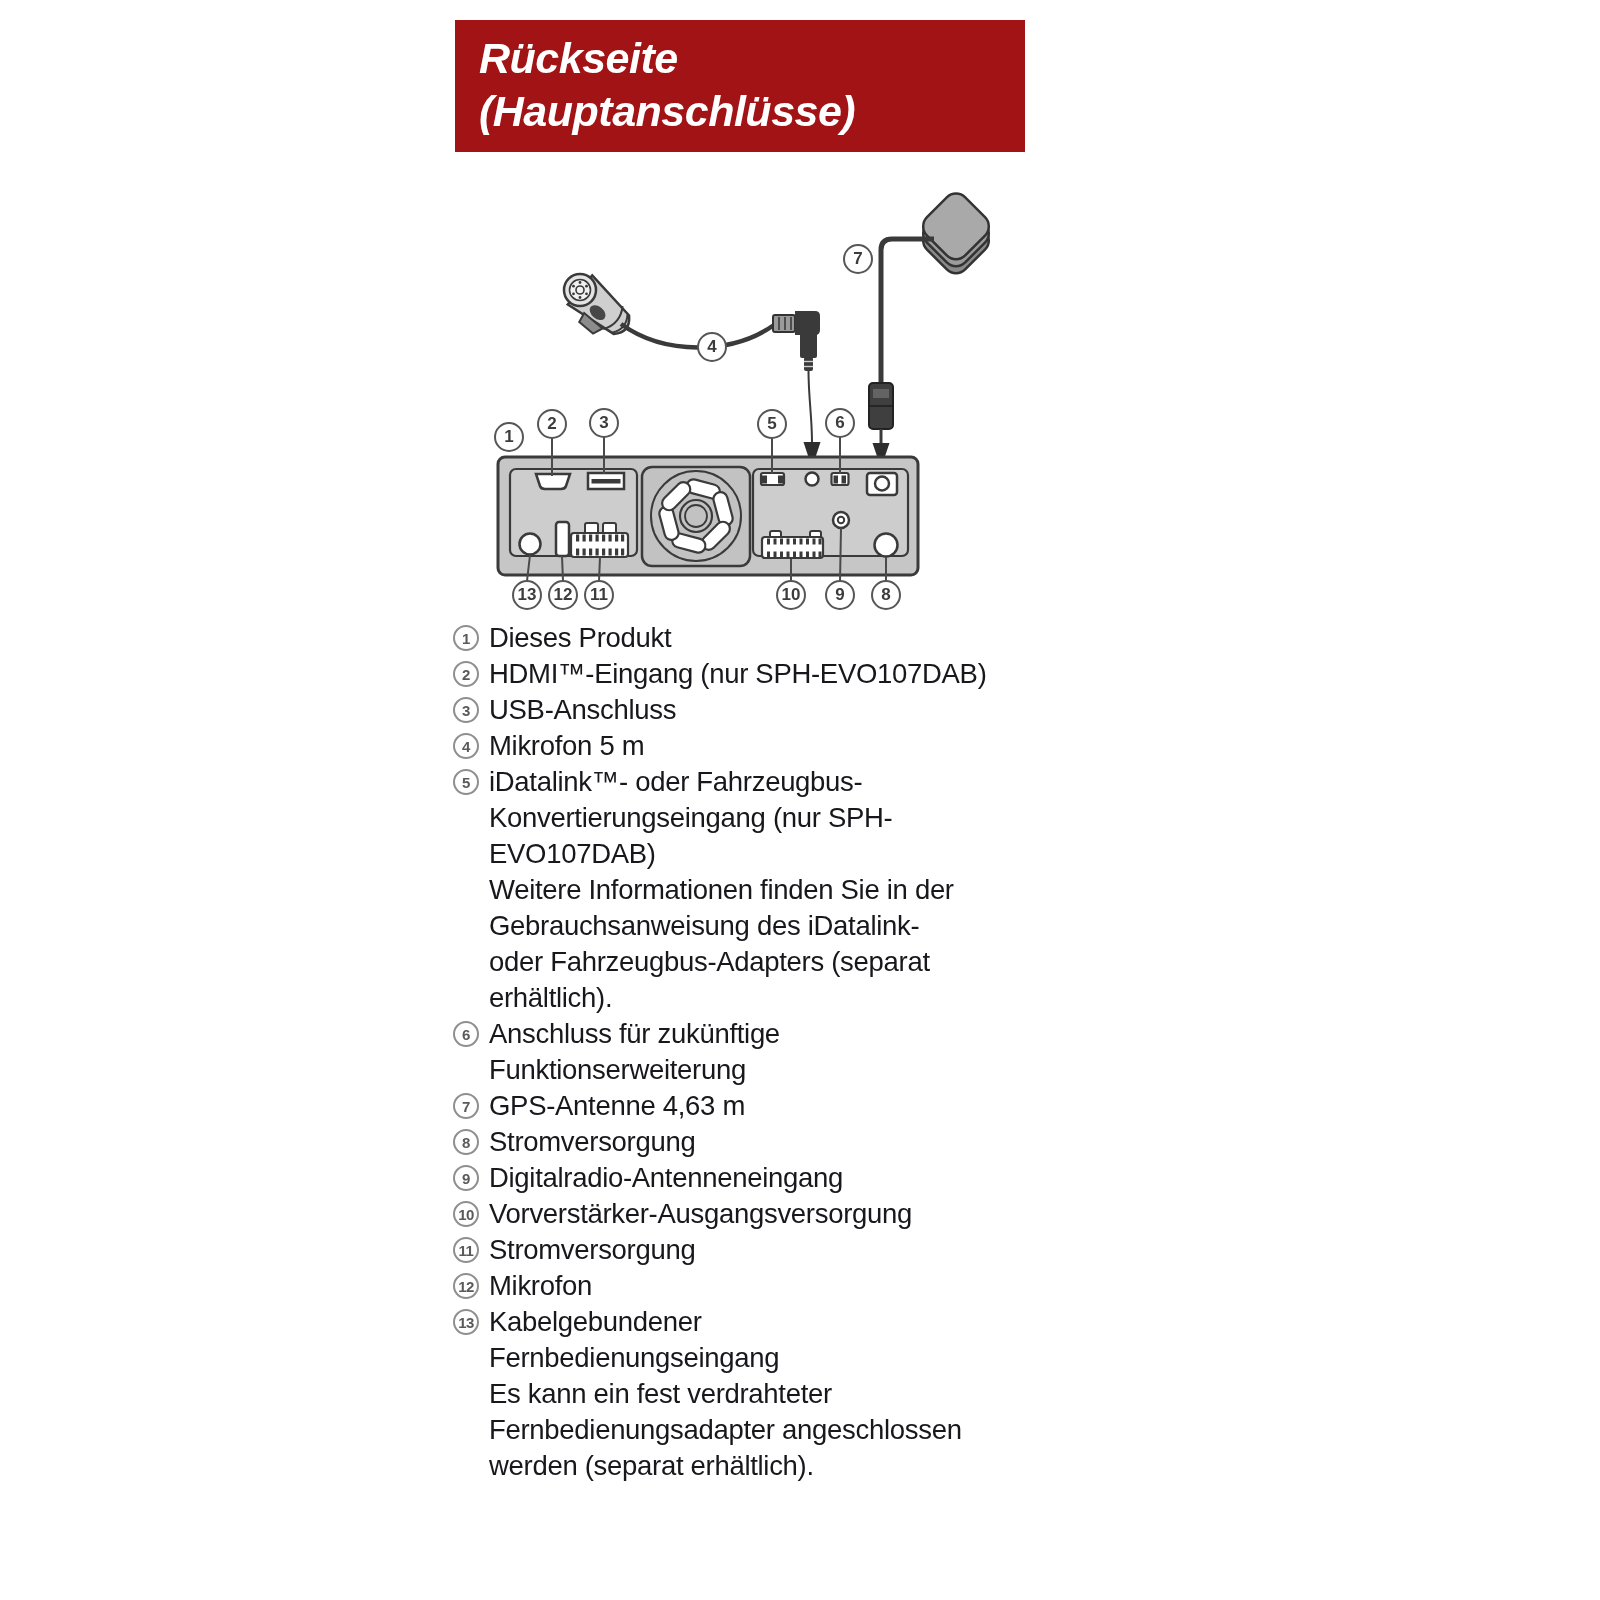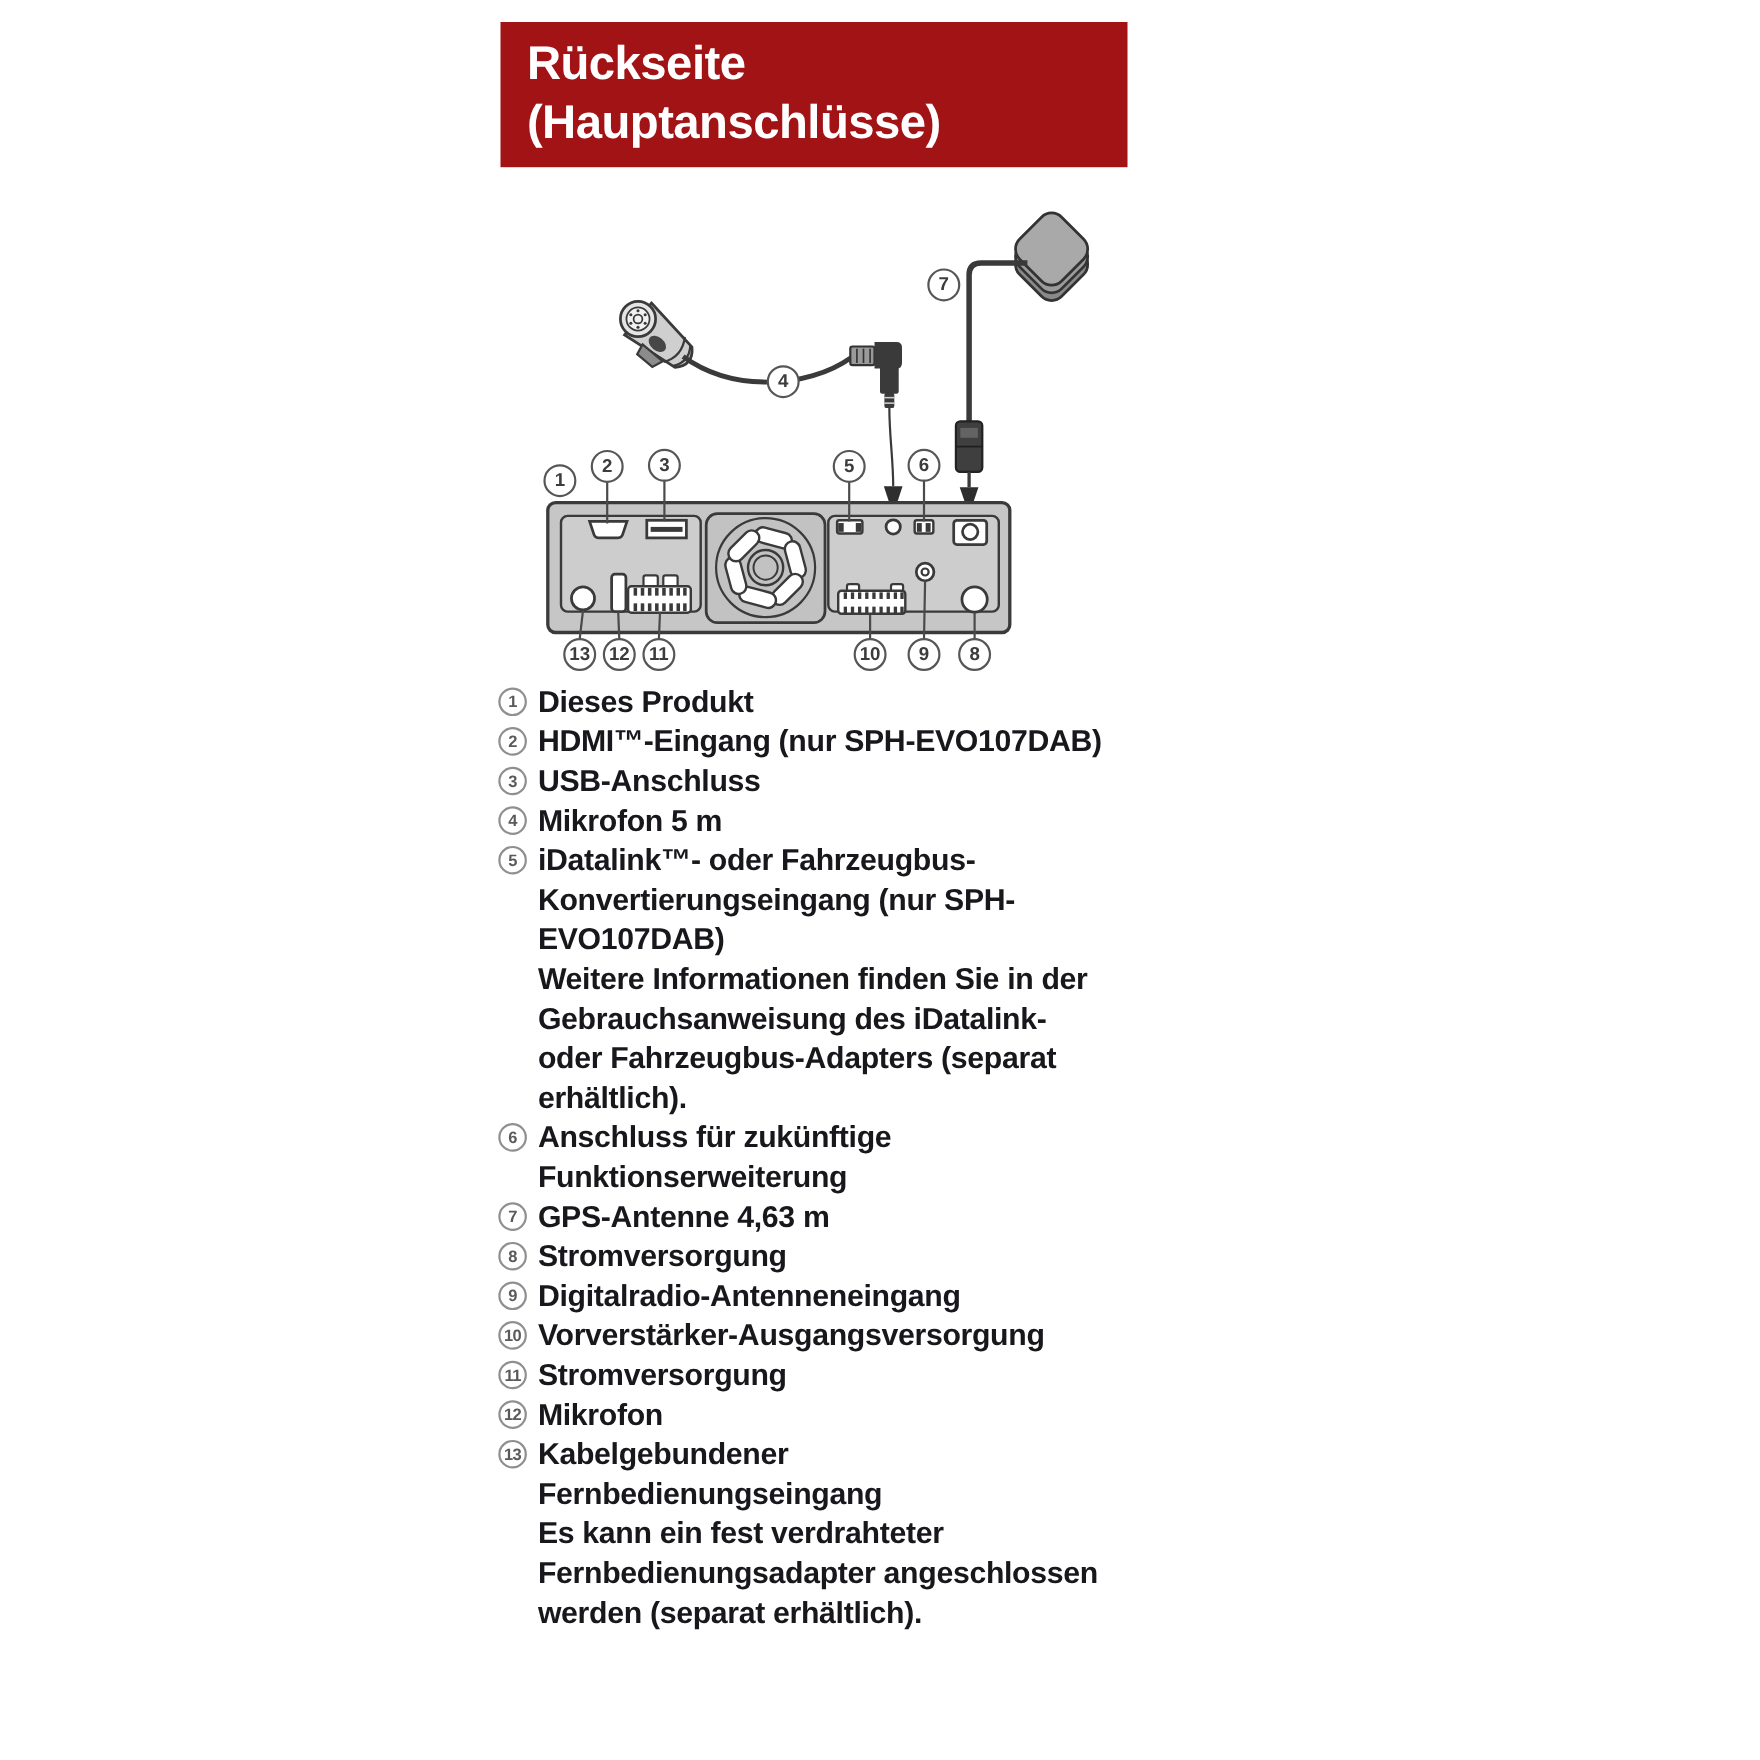--- a/index.html
+++ b/index.html
@@ -5,21 +5,21 @@
   html,body{margin:0;padding:0;}
   body{
     width:1600px;height:1600px;position:relative;background:#ffffff;
     font-family:"Liberation Sans", sans-serif;overflow:hidden;
   }
   
   .hdr{
     position:absolute;left:455px;top:20px;width:570px;height:132px;
     background:#a11315;color:#fff;box-sizing:border-box;
     padding:12px 0 0 24px;font-size:43px;line-height:53px;font-weight:700;
-    white-space:pre-line;letter-spacing:-0.5px;
+    white-space:pre-line;letter-spacing:-0.5px;font-style:italic;
   }
   
   .figure{position:absolute;left:440px;top:165px;width:600px;height:460px;}
   .figure svg{position:absolute;left:0;top:0;}
   .co{
     position:absolute;width:30px;height:30px;border-radius:50%;
     background:#fff;border:2.5px solid #565656;box-sizing:border-box;
     display:flex;align-items:center;justify-content:center;
     font-size:17px;font-weight:700;color:#3c3c3c;
   }
@@ -27,21 +27,21 @@
   .legend{position:absolute;left:453px;top:620px;width:600px;}
   .row{display:flex;align-items:flex-start;}
   .badge{
     flex:0 0 auto;width:26px;height:26px;border-radius:50%;
     border:2.4px solid #8f8f8f;box-sizing:border-box;background:#fff;
     display:flex;align-items:center;justify-content:center;
     font-size:15px;font-weight:700;color:#5a5a5a;margin:5px 10px 0 0;
     letter-spacing:-0.5px;
   }
   .itext{
-    font-size:27.5px;line-height:36px;font-weight:700;color:#17171c;
+    font-size:27.5px;line-height:36px;font-weight:400;color:#17171c;
     white-space:pre-line;width:560px;letter-spacing:-0.3px;
   }
 </style>
 </head>
 <body>
 
 <div class="hdr">Rückseite
 (Hauptanschlüsse)</div>
 
 <div class="figure">

